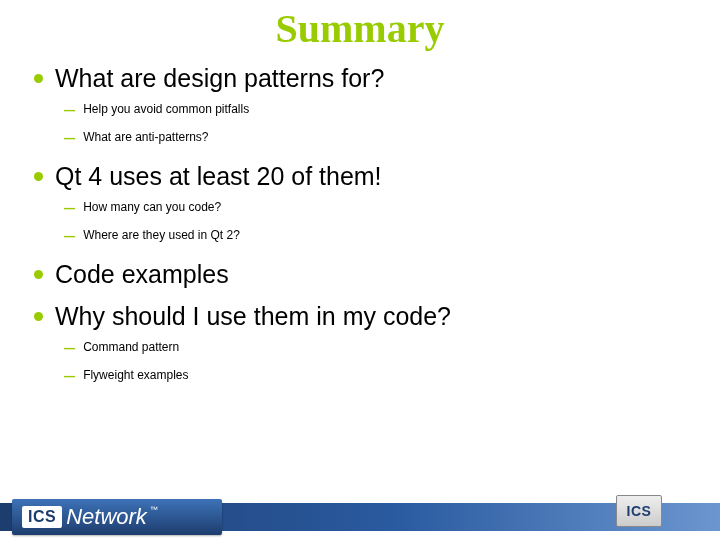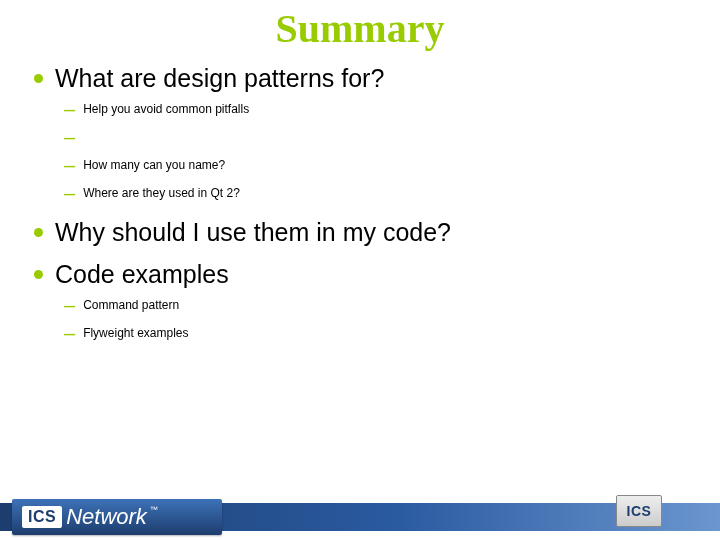--- a/index.html
+++ b/index.html
@@ -33,39 +33,44 @@
   <div class="row l1">
     <span class="bullet dot"></span>
     <span class="txt1">What are design patterns for?</span>
   </div>
   <div class="row l2">
     <span class="dash">–</span>
     <span class="txt2">Help you avoid common pitfalls</span>
   </div>
   <div class="row l2">
     <span class="dash">–</span>
+    <span class="txt2">What are anti-patterns?</span>
   </div>
 
+  <div class="row l1">
+    <span class="bullet dot"></span>
+    <span class="txt1">Qt 4 uses at least 20 of them!</span>
+  </div>
   <div class="row l2">
     <span class="dash">–</span>
-    <span class="txt2">How many can you name?</span>
+    <span class="txt2">How many can you code?</span>
   </div>
   <div class="row l2">
     <span class="dash">–</span>
     <span class="txt2">Where are they used in Qt 2?</span>
   </div>
 
   <div class="row l1">
     <span class="bullet dot"></span>
-    <span class="txt1">Why should I use them in my code?</span>
+    <span class="txt1">Code examples</span>
   </div>
 
   <div class="row l1">
     <span class="bullet dot"></span>
-    <span class="txt1">Code examples</span>
+    <span class="txt1">Why should I use them in my code?</span>
   </div>
   <div class="row l2">
     <span class="dash">–</span>
     <span class="txt2">Command pattern</span>
   </div>
   <div class="row l2">
     <span class="dash">–</span>
     <span class="txt2">Flyweight examples</span>
   </div>
 </div>

